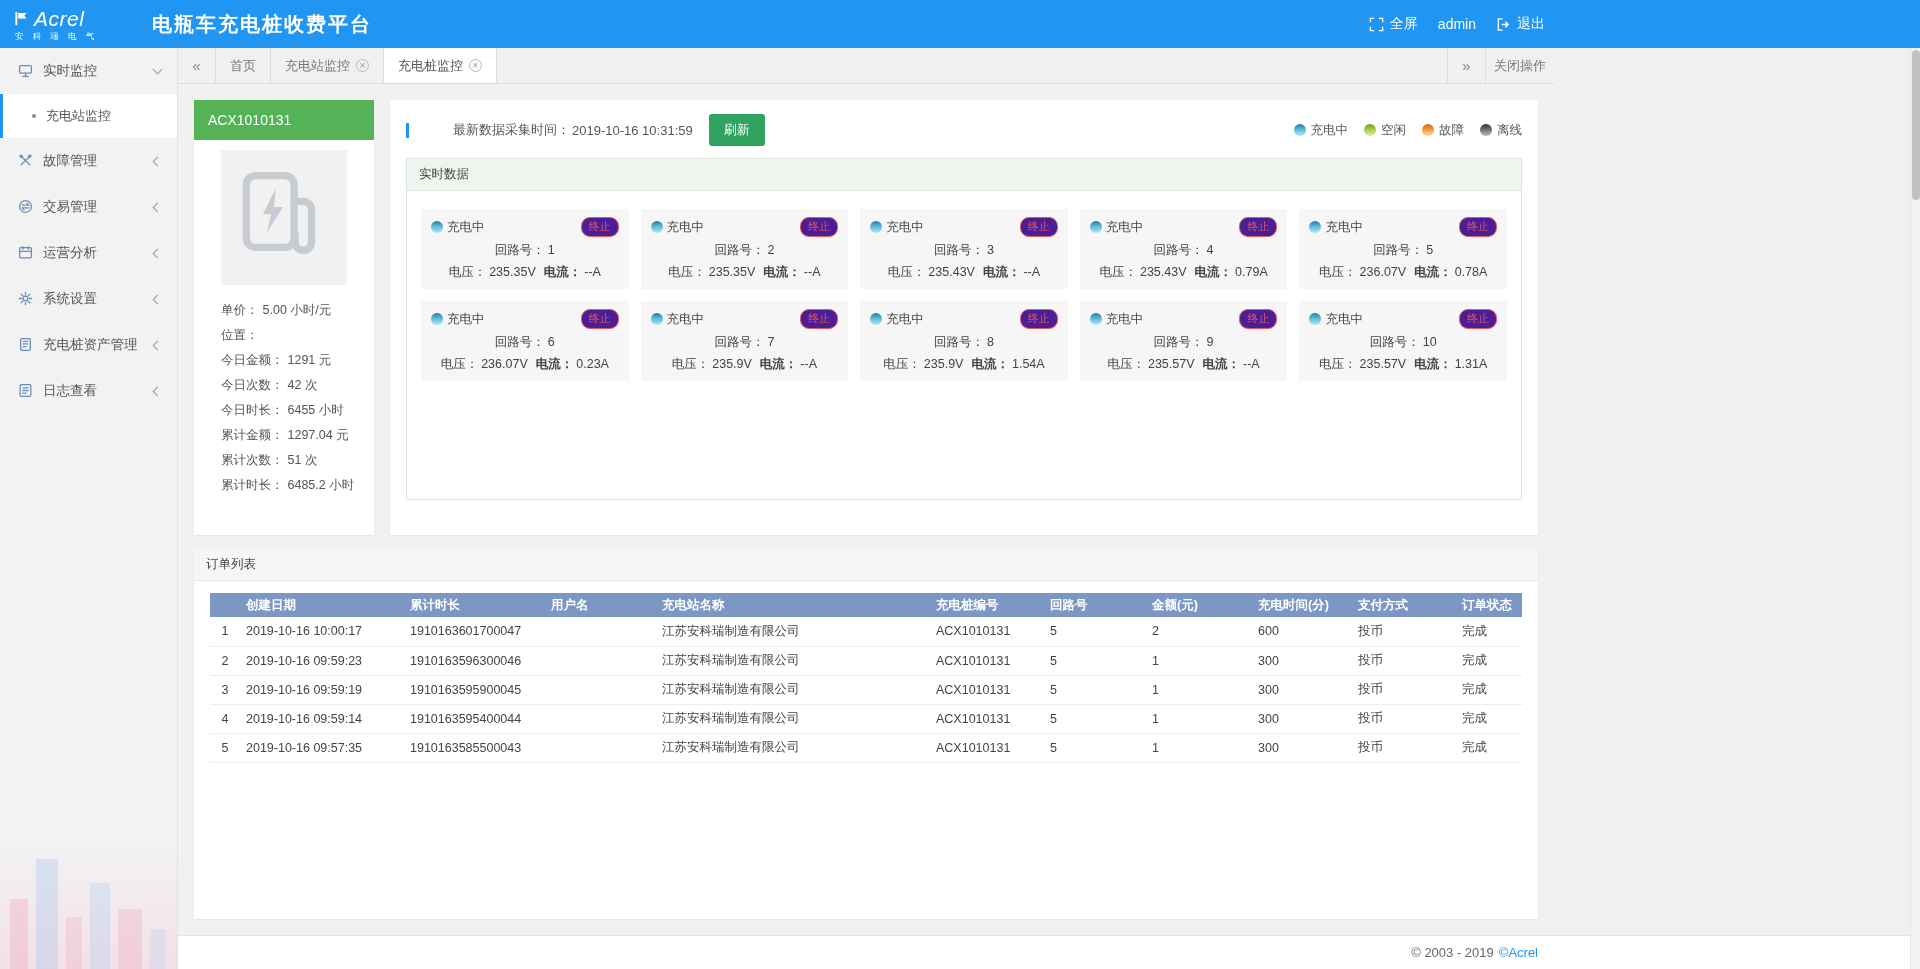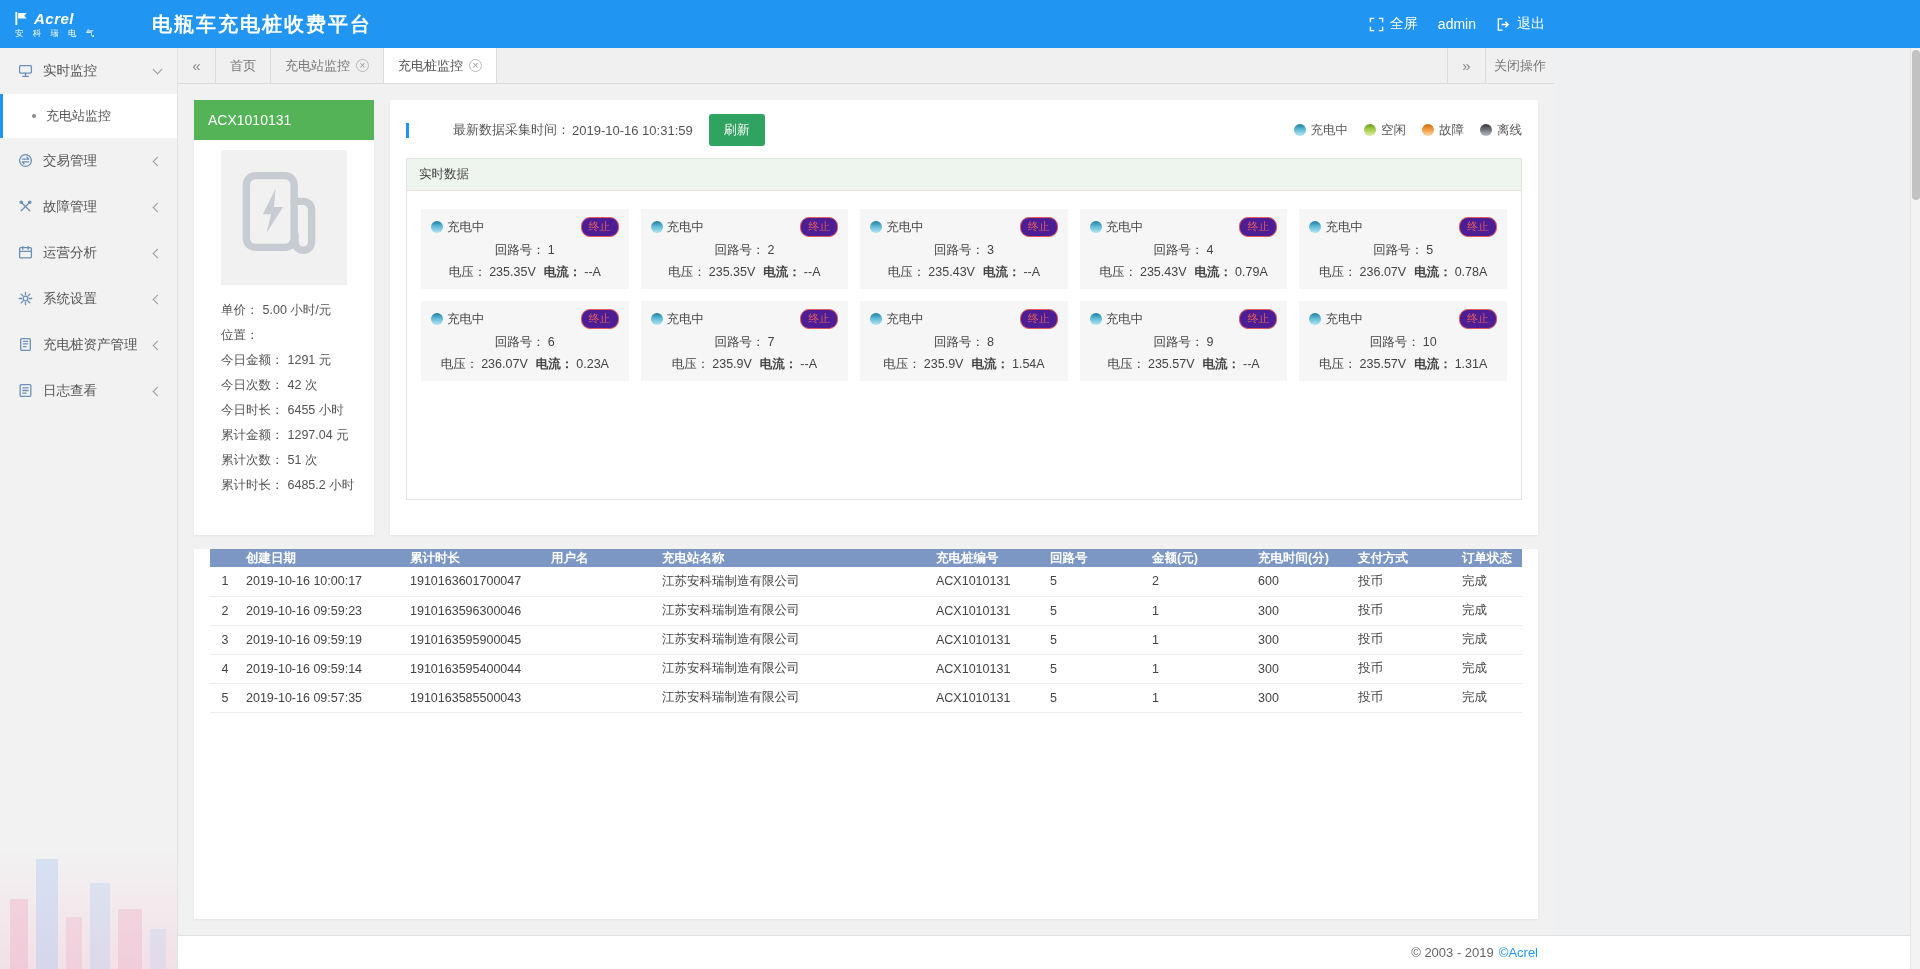--- a/index.html
+++ b/index.html
@@ -5,21 +5,21 @@
   * { margin:0; padding:0; box-sizing:border-box; }
   html, body { width:1920px; height:969px; overflow:hidden;
     font-family:"Liberation Sans","DejaVu Sans",sans-serif; color:#333; background:#eef0f1; }
 
   
   .topbar { position:absolute; left:0; top:0; width:1920px; height:48px; background:#2095f2;
     display:flex; align-items:center; padding-left:14px; color:#fff; z-index:5; }
   .logo { display:flex; flex-direction:column; line-height:1; min-width:128px; }
   .logo-row { display:flex; align-items:center; gap:5px; }
   .logo-mark { width:15px; height:15px; }
-  .logo-text { font-size:15px; font-weight:bold; font-style:italic; letter-spacing:.5px; }
+  .logo-text { font-size:21px; font-weight:normal; font-style:italic; letter-spacing:.5px; }
   .logo-sub { font-size:8.5px; letter-spacing:3.4px; margin-top:3px; margin-left:1px; white-space:nowrap; }
   .app-title { font-size:20px; font-weight:bold; margin-left:10px; letter-spacing:2px; }
   .top-actions { margin-left:auto; margin-right:375px; display:flex; align-items:center; gap:20px; font-size:14px; }
   .top-item { display:flex; align-items:center; gap:6px; cursor:pointer; }
   .top-item svg { width:15px; height:15px; stroke:#fff; fill:none; stroke-width:1.5; }
 
   
   .sidebar { position:absolute; left:0; top:48px; width:178px; bottom:0; background:#f2f2f2;
     border-right:1px solid #e2e2e2; overflow:hidden; }
   .side-item { height:46px; display:flex; align-items:center; padding:0 16px 0 18px;
@@ -97,21 +97,21 @@
   .terminate-btn { background:#4c1d95; border:1px solid #e05c5c; color:#e05c5c; border-radius:9px;
     font-size:11px; padding:1px 7px 2px; cursor:pointer; font-family:inherit; }
   .cc-line { text-align:center; font-size:12.5px; color:#444; }
   .cc-label.sp { margin-left:8px;font-weight:bold; }
   .cc-val { margin-left:3px; }
 
   .orders-panel { margin-top:14px; background:#fff; box-shadow:0 1px 2px rgba(0,0,0,.06); height:370px; }
   .orders-head { height:32px; background:#f6f6f6; border-bottom:1px solid #e5e5e5;
     display:flex; align-items:center; padding-left:12px; font-size:12.5px; color:#444; }
   .orders-table { width:calc(100% - 32px); margin:12px 16px 0; border-collapse:collapse; table-layout:fixed; }
-  .orders-table th { background:#7d97c5; color:#fff; font-size:12.5px; font-weight:bold; height:18px;
+  .orders-table th { background:#7d97c5; color:#fff; font-size:12.5px; font-weight:bold; height:24px;
     text-align:left; padding:0 6px; overflow:hidden; white-space:nowrap; }
   .orders-table td { height:29px; font-size:12.5px; color:#444; padding:0 6px;
     border-bottom:1px solid #ececec; overflow:hidden; white-space:nowrap; }
   td.idx-cell { text-align:center; padding:0; }
 
   
   .footer { position:absolute; left:178px; bottom:0; width:1732px; height:34px; background:#fff;
     border-top:1px solid #e2e2e2; display:flex; align-items:center; justify-content:flex-end;
     padding-right:372px; font-size:13px; color:#666; gap:5px; }
   .brand-link { color:#2095f2; text-decoration:none; cursor:pointer; }
@@ -165,36 +165,36 @@
         <span class="side-label">实时监控</span>
         <span class="chev down"></span>
       </div>
       <div class="side-sub active">
         <span class="sub-dot"></span>
         <span>充电站监控</span>
       </div>
       <div class="side-item">
         <span class="side-icon">
           <svg viewBox="0 0 14 14">
-            <circle cx="7" cy="7" r="5.5"></circle>
-            <path d="M4 5.7h6M8.4 3.9l1.6 1.8M10 8.3H4M5.6 10.1L4 8.3"></path>
-          </svg>
-        </span>
-        <span class="side-label">交易管理</span>
-        <span class="chev left"></span>
-      </div>
-      <div class="side-item">
-        <span class="side-icon">
-          <svg viewBox="0 0 14 14">
             <path d="M3 3l8 8M11 3l-8 8"></path>
             <circle cx="3" cy="3" r="1.1"></circle>
             <circle cx="11" cy="3" r="1.1"></circle>
           </svg>
         </span>
         <span class="side-label">故障管理</span>
+        <span class="chev left"></span>
+      </div>
+      <div class="side-item">
+        <span class="side-icon">
+          <svg viewBox="0 0 14 14">
+            <circle cx="7" cy="7" r="5.5"></circle>
+            <path d="M4 5.7h6M8.4 3.9l1.6 1.8M10 8.3H4M5.6 10.1L4 8.3"></path>
+          </svg>
+        </span>
+        <span class="side-label">交易管理</span>
         <span class="chev left"></span>
       </div>
       <div class="side-item">
         <span class="side-icon">
           <svg viewBox="0 0 14 14">
             <rect x="1.5" y="2.5" width="11" height="9.5" rx="1"></rect>
             <path d="M4.5 1.5v2.5M9.5 1.5v2.5M1.5 6h11"></path>
           </svg>
         </span>
         <span class="side-label">运营分析</span>
@@ -446,20 +446,21 @@
               <div class="cc-line"><span class="cc-label">回路号：</span><span class="cc-val">10</span></div>
               <div class="cc-line"><span class="cc-label">电压：</span><span class="cc-val">235.57V</span><span class="cc-label sp">电流：</span><span class="cc-val">1.31A</span></div>
             </div>
           </div>
       </div>
     </section>
 
   </div>
 
   <section class="orders-panel">
+    <div class="orders-head">订单列表</div>
     <table class="orders-table">
       <colgroup id="order-cols">
           <col style="width: 30px;">
           <col style="width: 164px;">
           <col style="width: 141px;">
           <col style="width: 111px;">
           <col style="width: 274px;">
           <col style="width: 114px;">
           <col style="width: 102px;">
           <col style="width: 106px;">

